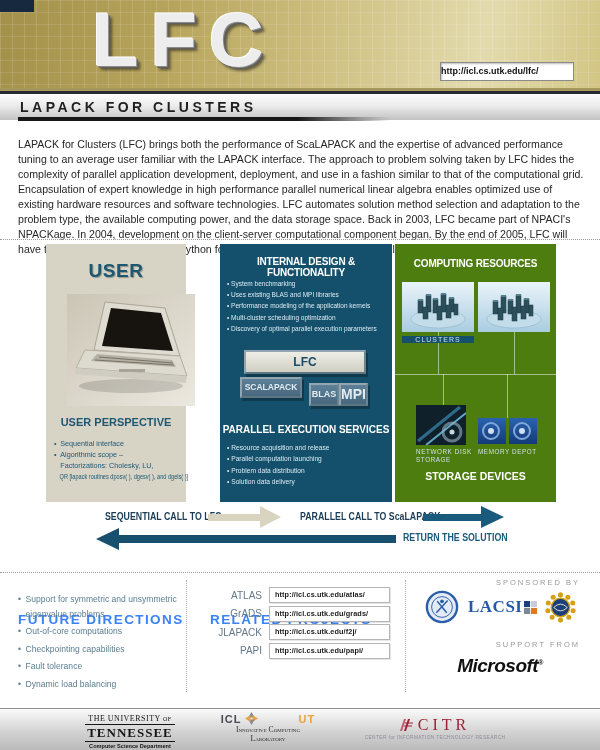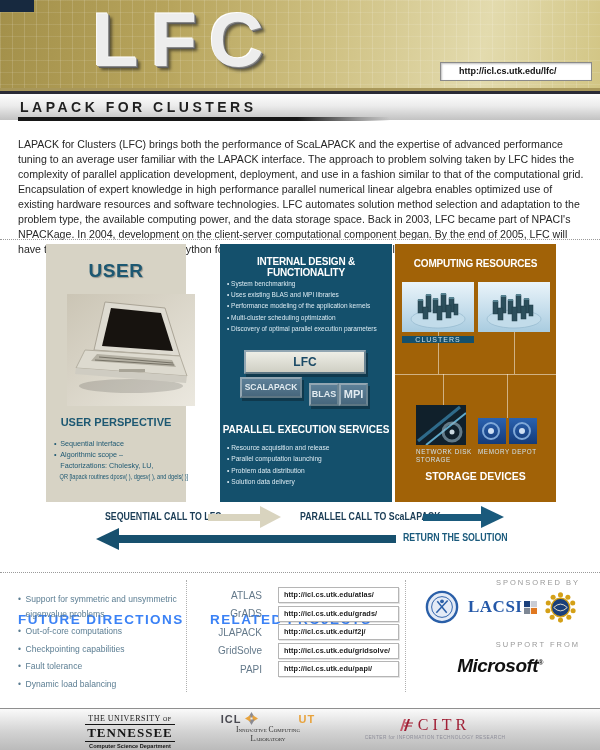--- a/index.html
+++ b/index.html
@@ -11,42 +11,42 @@
        background:linear-gradient(100deg,#a3904a 0%,#b7a45c 28%,#cfc183 55%,#e3dbae 80%,#d2c584 100%);}
   .hdr::before{content:"";position:absolute;inset:0;
        background-image:repeating-linear-gradient(to right,rgba(255,255,255,.14) 0 1px,transparent 1px 12px),
                         repeating-linear-gradient(to bottom,rgba(255,255,255,.10) 0 1px,transparent 1px 12px);}
   .hdr-corner{position:absolute;left:0;top:0;width:34px;height:12px;background:#17293f;}
   .lfc-logo{position:absolute;left:92px;top:-4px;font-size:76px;font-weight:bold;letter-spacing:12px;
        color:#ededed;
        text-shadow:-1px -1px 0 #ffffff,1px 1px 0 #8a8a8a,2px 2px 0 #5f5f5f,4px 4px 3px rgba(20,20,20,.55);}
   .urlbox{position:absolute;left:440px;top:62px;width:132px;height:17px;background:#fff;
        border:1px solid #8a8a8a;box-shadow:inset 1px 1px 2px rgba(0,0,0,.25);
-       font-size:9px;font-weight:bold;line-height:17px;padding-left:18px;color:#101010;}
+       font-size:9px;font-weight:bold;line-height:17px;padding-left:0;color:#101010;}
 
   .sep-gold{position:absolute;left:0;top:88px;width:600px;height:3px;background:#a8975a;}
   .sep-dark{position:absolute;left:0;top:91px;width:600px;height:3px;background:#2a2a35;}
 
   
   .titlebar{position:absolute;left:0;top:94px;width:600px;height:26px;
        background:linear-gradient(180deg,#fdfdfd,#ececec 45%,#c2c2c2);}
   .titlebar .t{position:absolute;left:20px;top:5px;font-size:14px;font-weight:bold;
        letter-spacing:3.5px;color:#1f1f1f;}
   .title-underline{position:absolute;left:18px;top:117px;width:372px;height:4px;
        background:linear-gradient(90deg,#171717,#171717 75%,#9a9a9a 92%,rgba(154,154,154,0));}
 
   
   .intro{position:absolute;left:18px;top:126px;width:566px;font-size:10.6px;line-height:15.1px;color:#262626;}
   .dot-h{position:absolute;left:0;width:600px;border-top:1px dotted #9a9a9a;}
 
   
   .panel{position:absolute;top:244px;height:258px;}
   .p-user{left:46px;width:140px;background:#d7d3c5;}
   .p-mid{left:220px;width:172px;background:#14506c;}
-  .p-res{left:395px;width:161px;background:#a16207;}
+  .p-res{left:395px;width:161px;background:#4d7c0f;}
 
   .user-title{position:absolute;left:0;top:16px;width:100%;text-align:center;font-size:19px;font-weight:bold;
        color:#1d5872;text-shadow:1px 1px 1px rgba(0,0,0,.3);letter-spacing:.5px;}
   .laptop{position:absolute;left:21px;top:50px;width:128px;height:112px;}
   .user-sub{position:absolute;left:0;top:172px;width:100%;text-align:center;font-size:11px;font-weight:bold;color:#1d5872;}
   .user-lines{position:absolute;left:8px;top:194px;width:160px;color:#1d5872;}
   .uline{white-space:nowrap;font-size:8px;line-height:11px;transform:scaleX(.9);transform-origin:left center;}
   .uline:nth-child(4){font-size:7px;transform:scaleX(.8);}
   .uline .ub{display:inline-block;width:7px;}
   .uline.cont{padding-left:7px;}
@@ -60,21 +60,21 @@
   .chip{position:absolute;text-align:center;font-weight:bold;
        border:2px solid #92a6b2;border-bottom-color:#5d7683;border-right-color:#6b8492;
        box-shadow:2px 3px 0 rgba(8,28,40,.45);}
   .chip-lfc{left:8px;top:0;width:118px;height:20px;background:linear-gradient(180deg,#eeeee6,#cfcfc4);
        color:#1b4a66;font-size:12px;line-height:20px;}
   .chip-scal{left:4px;top:27px;width:58px;height:17px;background:linear-gradient(180deg,#5d8098,#47677d);
        color:#e3ecf1;font-size:8.5px;line-height:17px;}
   .chip-blas{left:73px;top:33px;width:26px;height:19px;background:linear-gradient(180deg,#5d8098,#47677d);
        color:#e3ecf1;font-size:9px;line-height:19px;}
   .chip-mpi{left:103px;top:33px;width:25px;height:19px;background:linear-gradient(180deg,#5d8098,#47677d);
-       color:#e3ecf1;font-size:11px;line-height:19px;}
+       color:#e3ecf1;font-size:14px;line-height:19px;}
   .mid-title2{position:absolute;left:0;top:180px;width:100%;text-align:center;font-size:10px;font-weight:bold;color:#fff;}
   .mid-bullets2{position:absolute;left:7px;top:198px;width:164px;color:#dcebf3;}
   .mid-bullets2 .bl{white-space:nowrap;font-size:7.4px;line-height:11.4px;transform:scaleX(.9);transform-origin:left center;}
   .mid-bullets2 .bl::before{content:"• ";}
 
   .res-title{position:absolute;left:0;top:14px;width:100%;text-align:center;font-size:10px;font-weight:bold;
        color:#fff;letter-spacing:-.2px;}
   .cl-img1{position:absolute;left:7px;top:38px;width:72px;height:50px;}
   .cl-img2{position:absolute;left:83px;top:38px;width:72px;height:50px;}
   .conn{position:absolute;background:rgba(255,255,255,.5);}
@@ -94,21 +94,21 @@
 
   
   .vdot{position:absolute;top:580px;height:112px;border-left:1px dotted #b0b0b0;}
   .sec-title{position:absolute;font-size:13.5px;font-weight:bold;letter-spacing:1.4px;color:#3b82f6;white-space:nowrap;margin-top:36px;}
   .future-lines{position:absolute;left:18px;top:592px;width:165px;color:#5b7d92;}
   .fline{white-space:nowrap;font-size:9px;line-height:14px;margin-bottom:3.5px;transform:scaleX(.95);transform-origin:left center;}
   .fline .fb{display:inline-block;width:8px;}
   .fline.cont{padding-left:8px;margin-top:-3px;}
   .projects{position:absolute;left:196px;top:586px;}
   .prow{display:flex;align-items:center;height:18.5px;}
-  .pname{width:66px;text-align:right;font-size:10px;color:#64798a;margin-right:16px;}
+  .pname{width:66px;text-align:right;font-size:10px;color:#64798a;margin-right:7px;}
   .purl{width:114px;height:14px;border:1px solid #b5b5b5;background:#fff;box-shadow:1px 1px 0 rgba(0,0,0,.1);
        font-size:7.3px;font-weight:bold;color:#1c1c1c;line-height:14px;padding-left:5px;letter-spacing:.1px;}
   .sponsor-h{position:absolute;width:160px;text-align:right;font-size:7.5px;letter-spacing:2px;color:#999;}
   .lacsi-text{font-size:17px;font-weight:bold;color:#2458a8;letter-spacing:.5px;font-family:"Liberation Serif",serif;}
   .microsoft{position:absolute;left:420px;top:655px;width:160px;text-align:center;
        font-size:19px;font-weight:bold;font-style:italic;color:#111;letter-spacing:-.5px;}
   .ms-mark{font-size:7px;vertical-align:super;font-style:normal;}
 
   
   .footer{position:absolute;left:0;top:708px;width:600px;height:42px;border-top:1px solid #8f8f8f;
@@ -333,24 +333,20 @@
     </div>
     <div class="prow">
       <div class="pname">GrADS</div>
       <div class="purl">http://icl.cs.utk.edu/grads/</div>
     </div>
     <div class="prow">
       <div class="pname">JLAPACK</div>
       <div class="purl">http://icl.cs.utk.edu/f2j/</div>
     </div>
     <div class="prow">
-      <div class="pname">GridSolve</div>
-      <div class="purl">http://icl.cs.utk.edu/gridsolve/</div>
-    </div>
-    <div class="prow">
       <div class="pname">PAPI</div>
       <div class="purl">http://icl.cs.utk.edu/papi/</div>
     </div>
   </div>
 
   <div class="sponsor-h" style="left:420px;top:578px;">SPONSORED BY</div>
   <svg style="position:absolute;left:425px;top:590px;" width="34" height="34" viewBox="0 0 36 36">
     <circle cx="18" cy="18" r="16" fill="#e4ebf6" stroke="#2a5fa8" stroke-width="2.5"></circle>
     <circle cx="18" cy="18" r="11" fill="none" stroke="#2a5fa8" stroke-width="1"></circle>
     <line x1="12" y1="24" x2="24" y2="11" stroke="#2a5fa8" stroke-width="1.6"></line>

